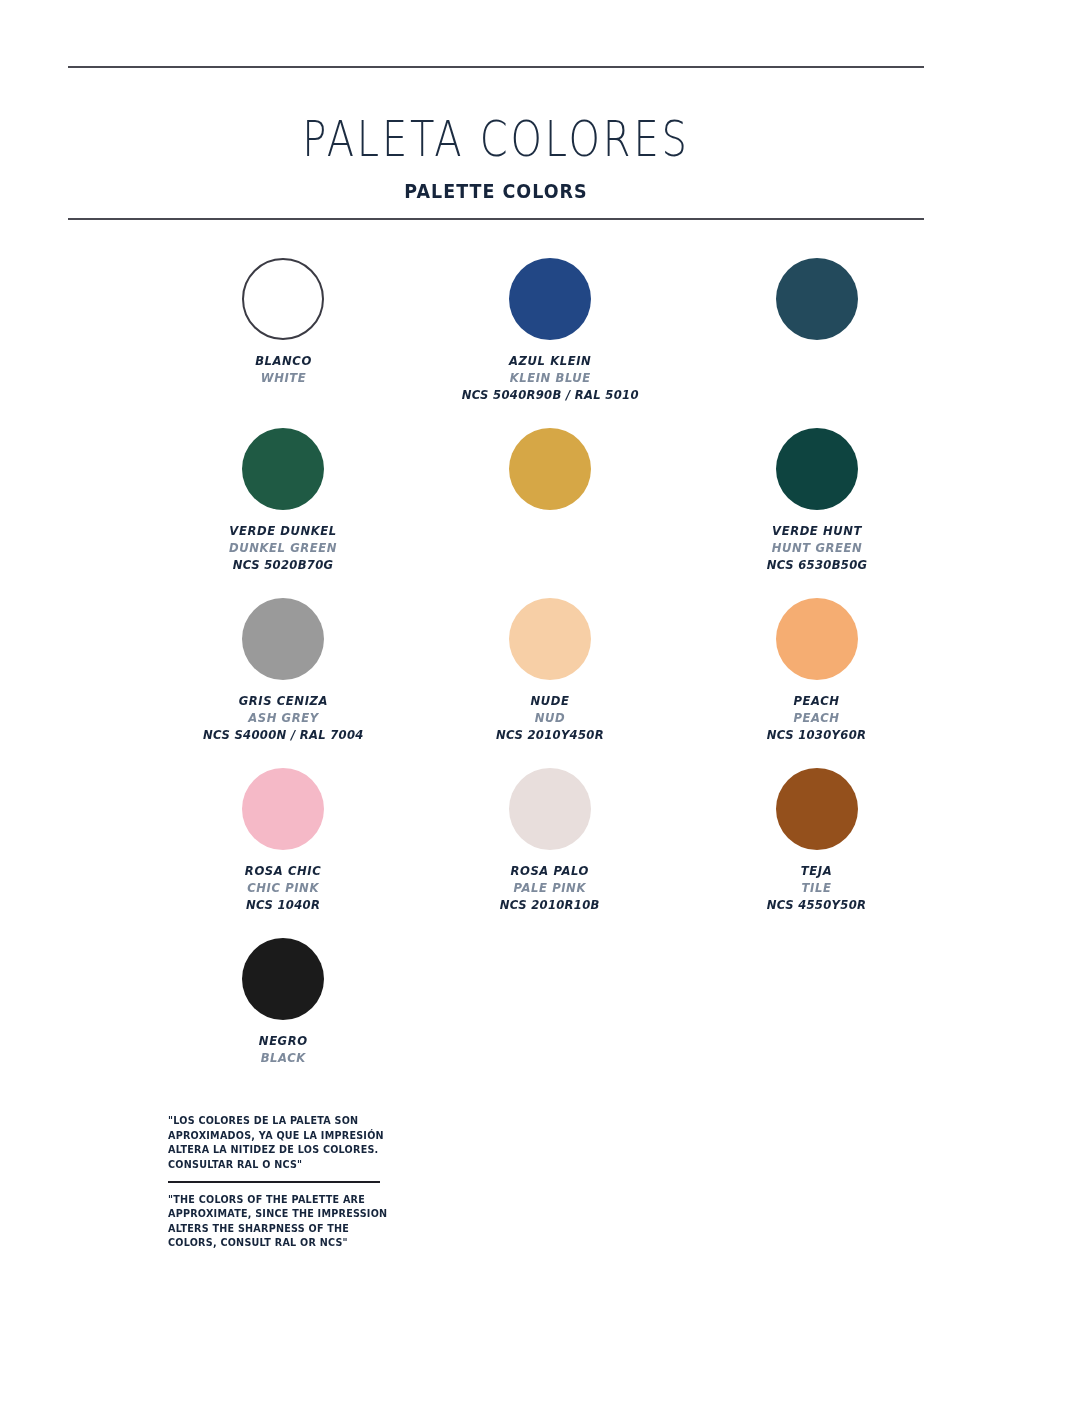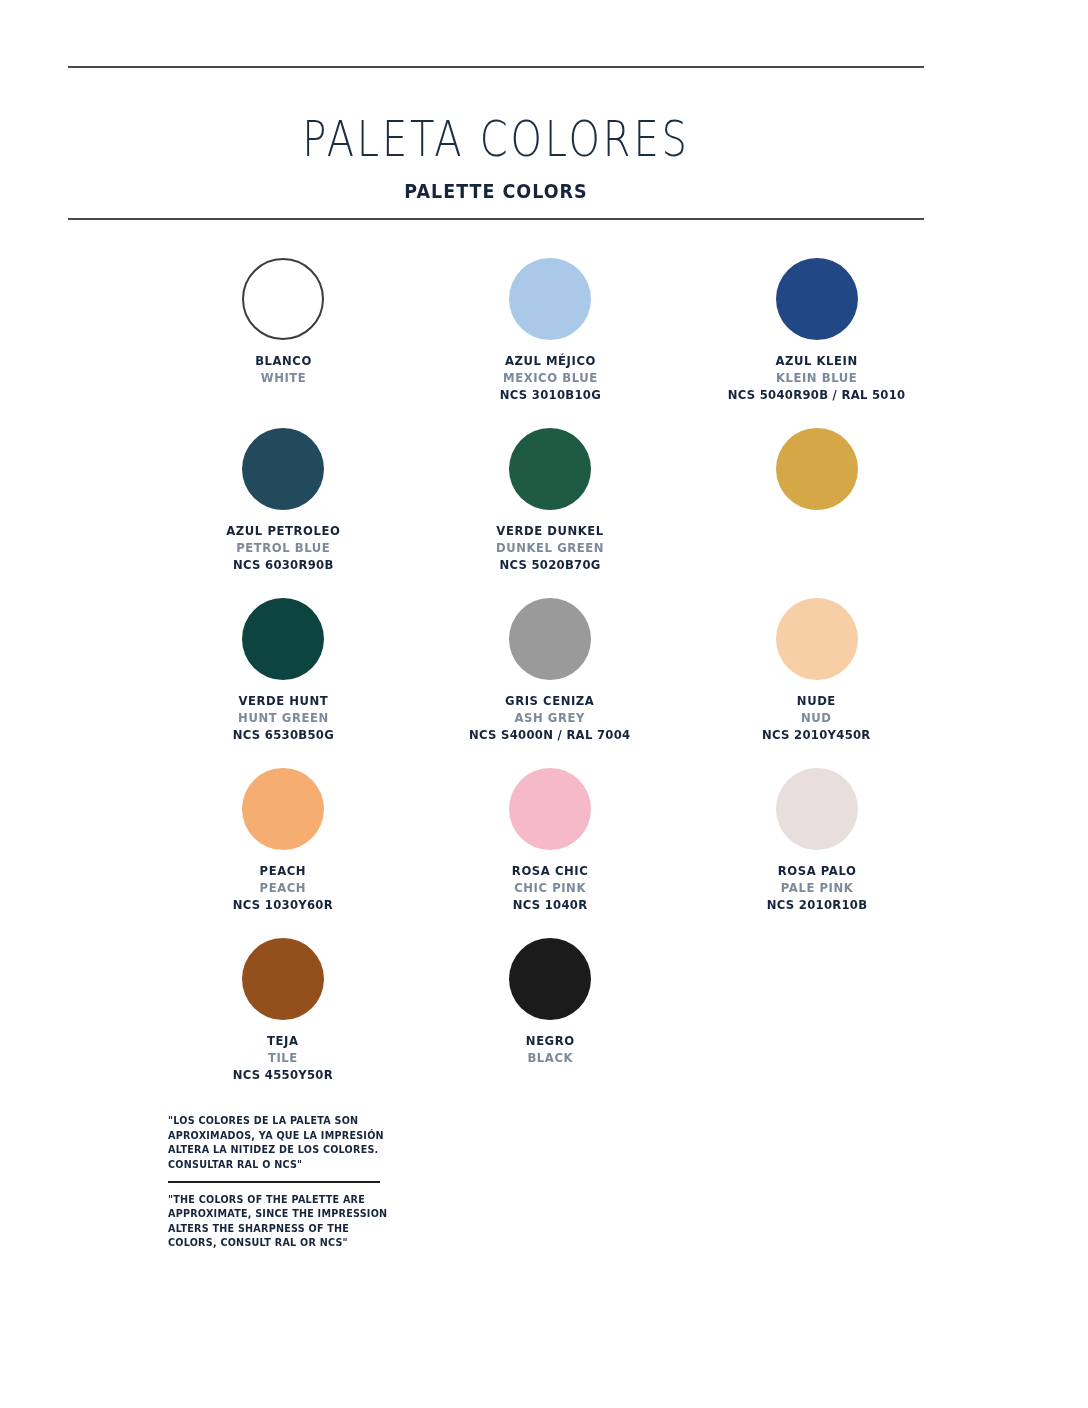--- a/index.html
+++ b/index.html
@@ -76,20 +76,21 @@
     grid-template-columns: repeat(3, 1fr);
     grid-auto-rows: 170px;
     column-gap: 0px;
     row-gap: 0px;
   }
   .cell {
     position: relative;
     display: flex;
     flex-direction: column;
     align-items: center;
+    font-style: italic;
   }
   .swatch {
     width: 82px;
     height: 82px;
     border-radius: 50%;
     margin-top: 6px;
     flex: none;
   }
   .swatch.outlined {
     background: #ffffff;
@@ -167,42 +168,29 @@
 
   <div class="grid">
       <div class="cell">
         <div class="swatch outlined"></div>
         <div class="labels">
           <div class="name-es">BLANCO</div>
           <div class="name-en">WHITE</div>
         </div>
       </div>
       <div class="cell">
-        <div class="swatch" style="background: rgb(170, 200, 232);"></div>
-        <div class="labels">
-          <div class="name-es">AZUL MÉJICO</div>
-          <div class="name-en">MEXICO BLUE</div>
-          <div class="code">NCS 3010B10G</div>
-        </div>
-      </div>
-      <div class="cell">
         <div class="swatch" style="background: rgb(34, 71, 133);"></div>
         <div class="labels">
           <div class="name-es">AZUL KLEIN</div>
           <div class="name-en">KLEIN BLUE</div>
           <div class="code">NCS 5040R90B / RAL 5010</div>
         </div>
       </div>
       <div class="cell">
         <div class="swatch" style="background: rgb(35, 74, 92);"></div>
-        <div class="labels">
-          <div class="name-es">AZUL PETROLEO</div>
-          <div class="name-en">PETROL BLUE</div>
-          <div class="code">NCS 6030R90B</div>
-        </div>
       </div>
       <div class="cell">
         <div class="swatch" style="background: rgb(31, 90, 68);"></div>
         <div class="labels">
           <div class="name-es">VERDE DUNKEL</div>
           <div class="name-en">DUNKEL GREEN</div>
           <div class="code">NCS 5020B70G</div>
         </div>
       </div>
       <div class="cell">

